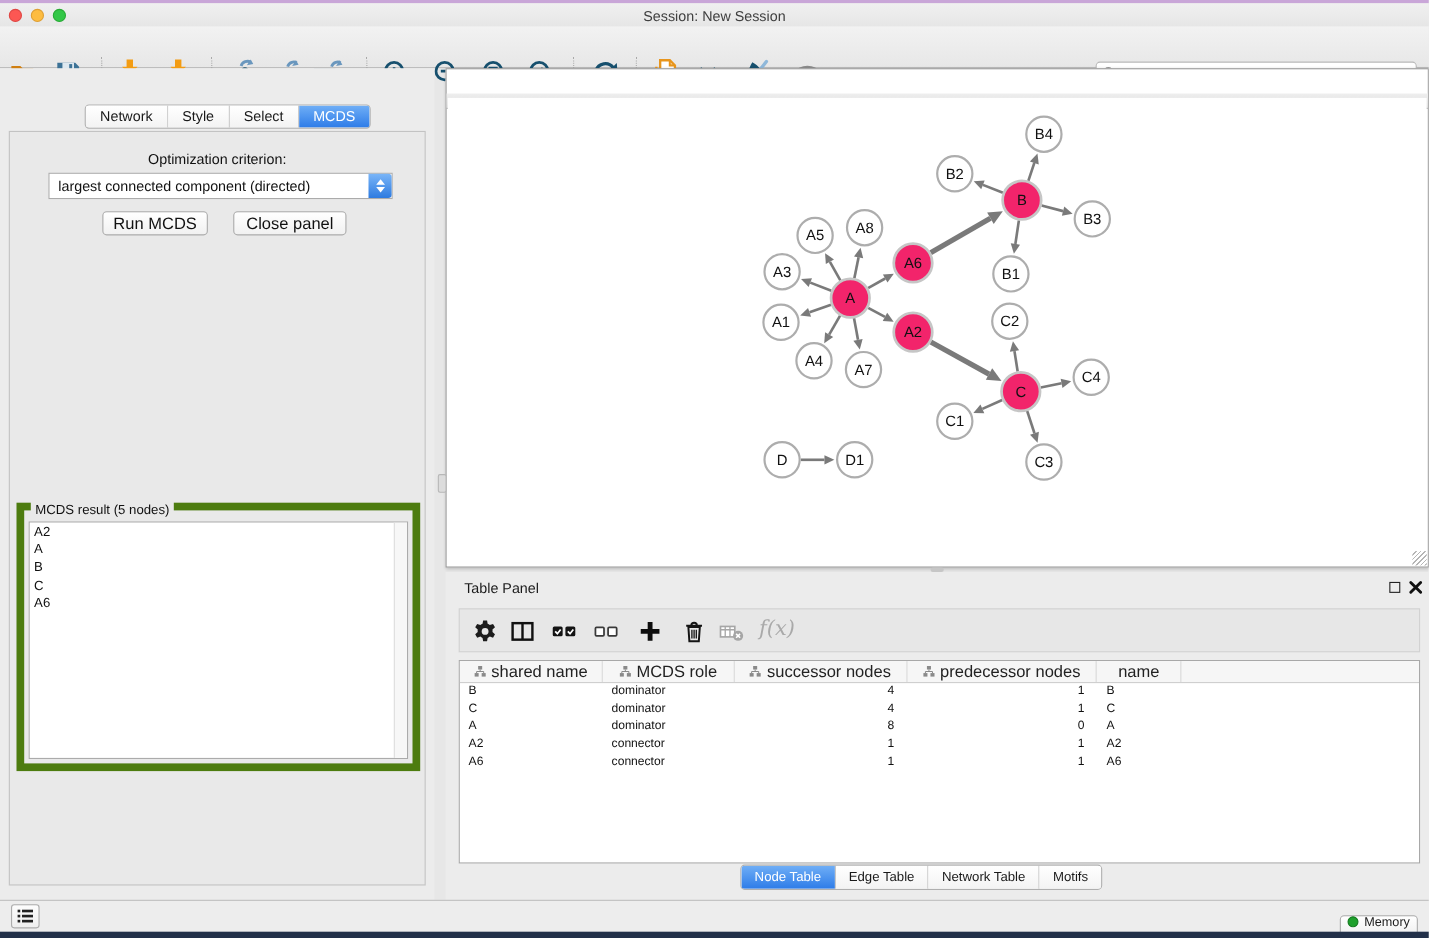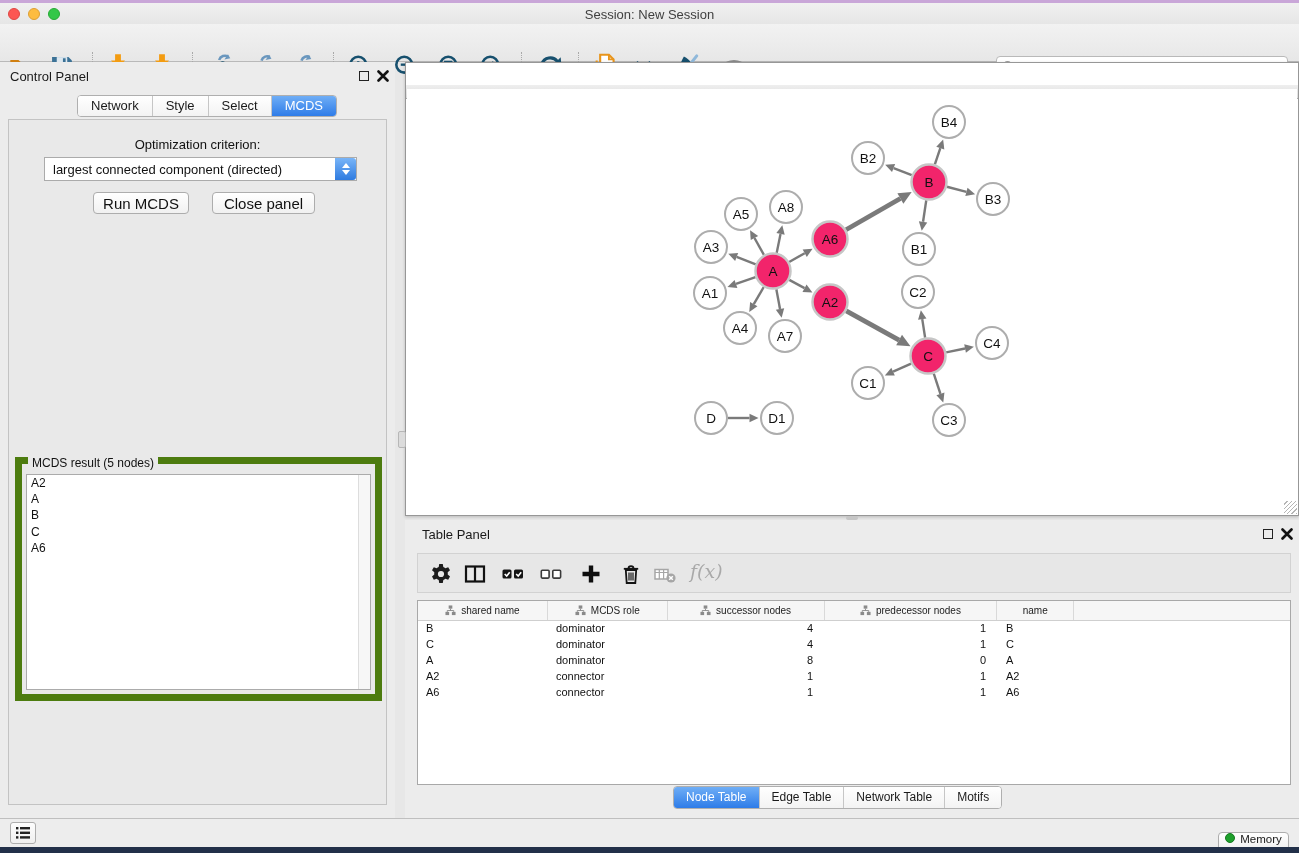--- a/index.html
+++ b/index.html
@@ -63,21 +63,21 @@
   .h-grip{position:absolute;left:846px;top:516px;width:12px;height:4px;background:#C6C6C6;border-radius:2px;}
 
   
   .table-panel{position:absolute;left:405px;top:520px;width:894px;height:298px;background:#ECECEC;}
   .tp-toolbar{position:absolute;left:12px;top:33px;width:874px;height:40px;background:#E7E7E7;border:1px solid #D2D2D2;box-sizing:border-box;}
   .tp-ico{position:absolute;top:8px;width:24px;height:24px;}
   .tp-ico svg{width:100%;height:100%;}
   .fx{position:absolute;top:6px;font-family:"DejaVu Serif","Liberation Serif",serif;font-style:italic;font-size:19px;color:#A9A9A9;}
   .datatable{position:absolute;left:12px;top:80px;width:874px;height:185px;background:#fff;border:1px solid #A8A8A8;box-sizing:border-box;overflow:hidden;}
   .thead{display:flex;height:20px;background:#F6F6F6;border-bottom:1px solid #CFCFCF;box-sizing:border-box;}
-  .th{display:flex;align-items:center;justify-content:center;gap:5px;font-size:10px;color:#222;border-right:1px solid #D9D9D9;box-sizing:border-box;height:100%;}
+  .th{display:flex;align-items:center;justify-content:center;gap:5px;font-size:15px;color:#222;border-right:1px solid #D9D9D9;box-sizing:border-box;height:100%;}
   .tr{display:flex;height:16px;}
   .td{font-size:11px;color:#111;box-sizing:border-box;padding:1px 8px 0 8px;white-space:nowrap;overflow:hidden;}
   .td.num{text-align:right;padding-right:12px;}
   .tp-tabs{left:268px;top:266px;}
   .tp-tabs .tab{font-size:12px;padding:3px 12px 4px 12px;}
 
   
   .statusbar{position:absolute;left:0;top:818px;width:1299px;height:29px;background:#EDEDED;border-top:1px solid #BFBFBF;box-sizing:border-box;}
   .list-btn{position:absolute;left:10px;top:3px;width:26px;height:22px;background:linear-gradient(#FDFDFD,#EFEFEF);border:1px solid #ADADAD;border-radius:3px;box-sizing:border-box;display:flex;align-items:center;justify-content:center;}
   .memory-btn{position:absolute;right:10px;top:3px;width:71px;height:22px;background:linear-gradient(#FFFFFF,#EDEDED);border:1px solid #ADADAD;border-radius:4px;box-sizing:border-box;display:flex;justify-content:center;gap:5px;font-size:11.5px;color:#1A1A1A;margin-top:10px;}
@@ -243,27 +243,20 @@
     <div class="searchbox">
       <svg width="13" height="13" viewBox="0 0 14 14">
           <circle cx="6" cy="6" r="4.2" fill="none" stroke="#9A9A9A" stroke-width="1.4"></circle>
           <path d="M9.2 9.2 L12.5 12.5" stroke="#9A9A9A" stroke-width="1.4"></path>
         </svg>
       <input type="text" placeholder="" style="">
     </div>
   </div>
 
   <aside class="control-panel">
-    <div class="panel-titlerow">
-      <span class="panel-title">Control Panel</span>
-      <span class="float-ico" style="left:359px"></span>
-      <svg class="close-ico" style="left:377px" viewBox="0 0 12 12">
-          <path d="M1.5 1.5 L10.5 10.5 M10.5 1.5 L1.5 10.5" stroke="#111" stroke-width="2.6" stroke-linecap="round"></path>
-        </svg>
-    </div>
     <div class="tabgroup cp-tabs" id="cp-tabs">
         <span class="tab">Network</span>
         <span class="tab">Style</span>
         <span class="tab">Select</span>
         <span class="tab active">MCDS</span>
       </div>
     <div class="cp-content">
       <div class="opt-label">Optimization criterion:</div>
       <div class="dropdown">
         <span class="dd-text">largest connected component (directed)</span>

